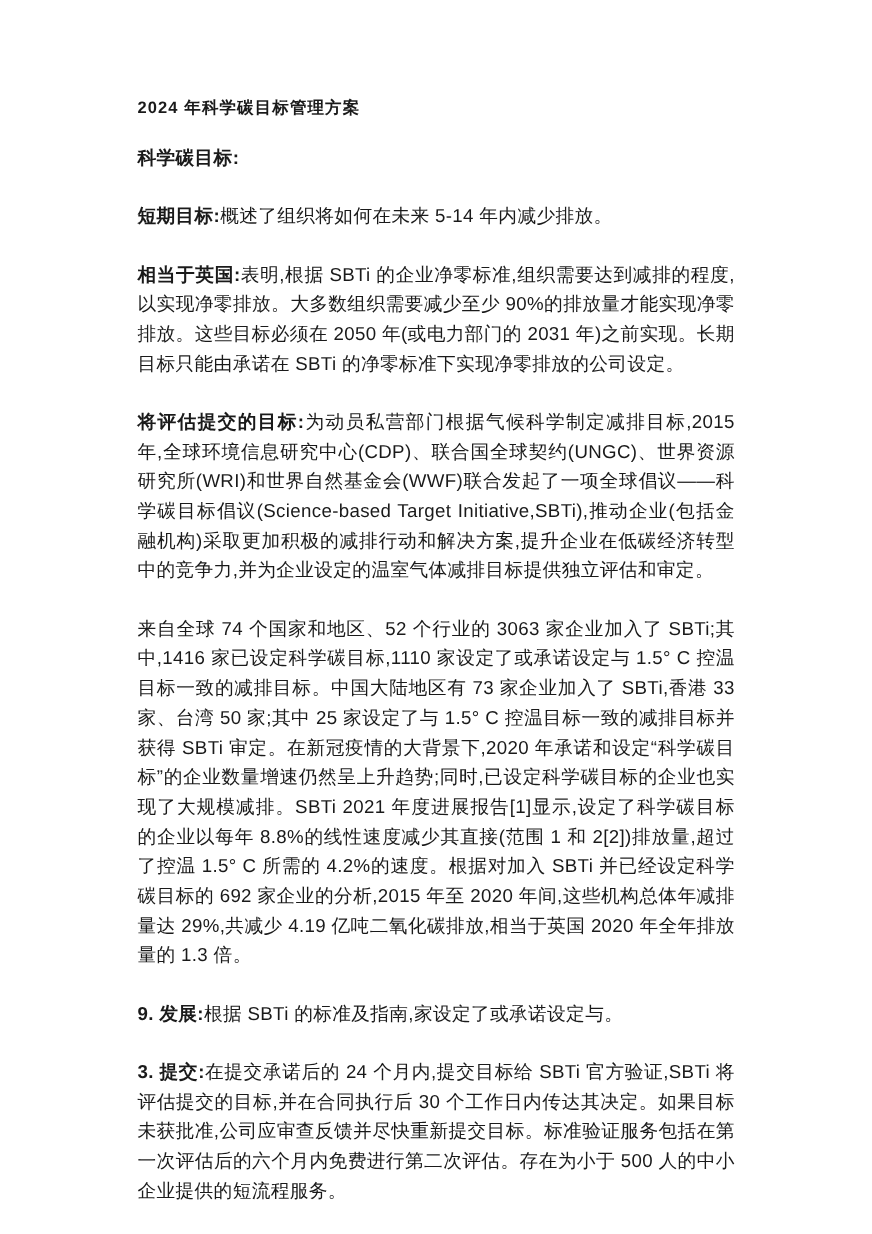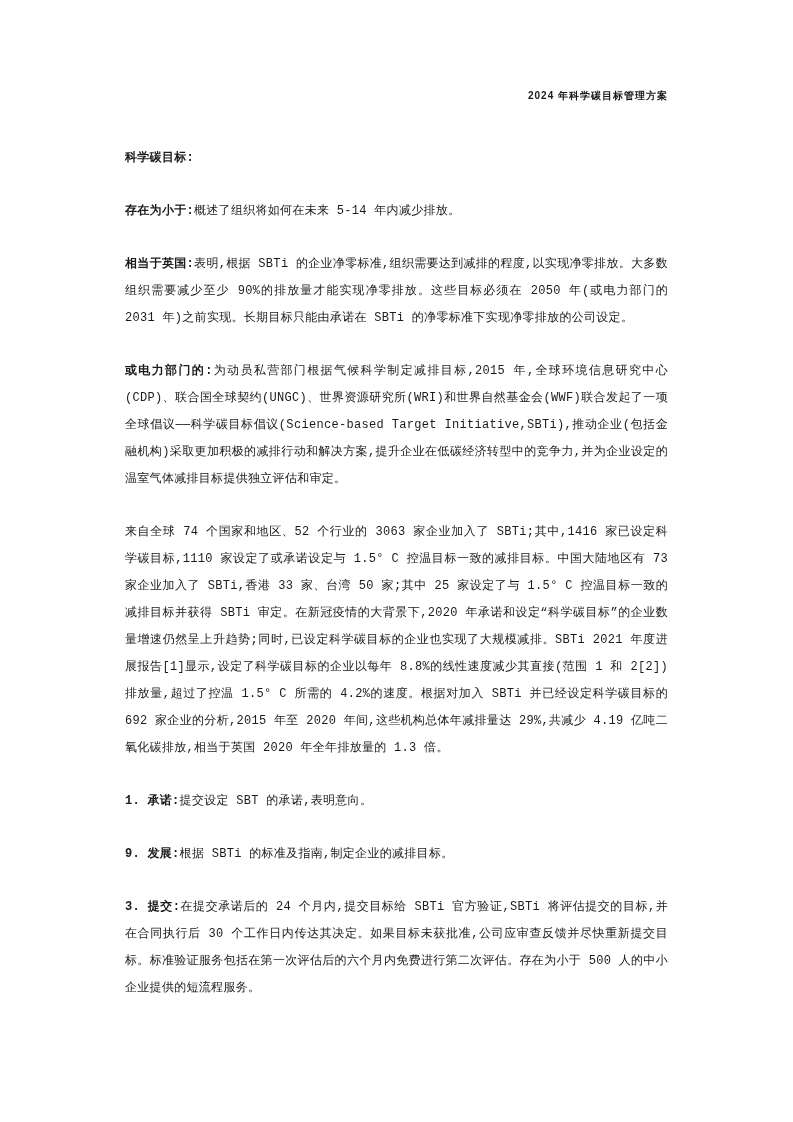--- a/index.html
+++ b/index.html
@@ -12,54 +12,52 @@
     width: 793px;
     height: 1122px;
     box-sizing: border-box;
     background: #ffffff;
     padding: 89px 125px 40px 125px;
     font-family: "Liberation Sans", sans-serif;
     color: #1a1a1a;
     overflow: hidden;
   }
   .doc-title {
-    font-size: 10px;
+    font-size: 15px;
     font-weight: 700;
-    text-align: right;
-    margin: 0 0 42px 0;
+    text-align: left;
+    margin: 0 0 22px 0;
     letter-spacing: 1px;
   }
   .para {
-    font-size: 12px;
+    font-size: 17px;
     line-height: 27px;
     text-align: justify;
     margin: 0 0 26px 0;
     letter-spacing: 0.3px;
-    font-family: Liberation Mono, monospace;
   }
   .para:last-child { margin-bottom: 0; }
   .lead { font-weight: 700; }
 </style>
 </head>
 <body>
 
 <div class="page">
 
   <h1 class="doc-title">2024 年科学碳目标管理方案</h1>
 
   <p class="para"><span class="lead">科学碳目标:</span><span></span></p>
 
 
-  <p class="para"><span class="lead">存在为小于:</span><span>概述了组织将如何在未来 5-14 年内减少排放。</span></p>
+  <p class="para"><span class="lead">短期目标:</span><span>概述了组织将如何在未来 5-14 年内减少排放。</span></p>
 
   <p class="para"><span class="lead">相当于英国:</span><span>表明,根据 SBTi 的企业净零标准,组织需要达到减排的程度,以实现净零排放。大多数组织需要减少至少 90%的排放量才能实现净零排放。这些目标必须在 2050 年(或电力部门的 2031 年)之前实现。长期目标只能由承诺在 SBTi 的净零标准下实现净零排放的公司设定。</span></p>
 
-  <p class="para"><span class="lead">或电力部门的:</span><span>为动员私营部门根据气候科学制定减排目标,2015 年,全球环境信息研究中心(CDP)、联合国全球契约(UNGC)、世界资源研究所(WRI)和世界自然基金会(WWF)联合发起了一项全球倡议——科学碳目标倡议(Science-based Target Initiative,SBTi),推动企业(包括金融机构)采取更加积极的减排行动和解决方案,提升企业在低碳经济转型中的竞争力,并为企业设定的温室气体减排目标提供独立评估和审定。</span></p>
+  <p class="para"><span class="lead">将评估提交的目标:</span><span>为动员私营部门根据气候科学制定减排目标,2015 年,全球环境信息研究中心(CDP)、联合国全球契约(UNGC)、世界资源研究所(WRI)和世界自然基金会(WWF)联合发起了一项全球倡议——科学碳目标倡议(Science-based Target Initiative,SBTi),推动企业(包括金融机构)采取更加积极的减排行动和解决方案,提升企业在低碳经济转型中的竞争力,并为企业设定的温室气体减排目标提供独立评估和审定。</span></p>
 
   <p class="para"><span class="lead"></span><span>来自全球 74 个国家和地区、52 个行业的 3063 家企业加入了 SBTi;其中,1416 家已设定科学碳目标,1110 家设定了或承诺设定与 1.5° C 控温目标一致的减排目标。中国大陆地区有 73 家企业加入了 SBTi,香港 33 家、台湾 50 家;其中 25 家设定了与 1.5° C 控温目标一致的减排目标并获得 SBTi 审定。在新冠疫情的大背景下,2020 年承诺和设定“科学碳目标”的企业数量增速仍然呈上升趋势;同时,已设定科学碳目标的企业也实现了大规模减排。SBTi 2021 年度进展报告[1]显示,设定了科学碳目标的企业以每年 8.8%的线性速度减少其直接(范围 1 和 2[2])排放量,超过了控温 1.5° C 所需的 4.2%的速度。根据对加入 SBTi 并已经设定科学碳目标的 692 家企业的分析,2015 年至 2020 年间,这些机构总体年减排量达 29%,共减少 4.19 亿吨二氧化碳排放,相当于英国 2020 年全年排放量的 1.3 倍。</span></p>
 
-  <p class="para"><span class="lead">1. 承诺:</span><span>提交设定 SBT 的承诺,表明意向。</span></p>
 
-  <p class="para"><span class="lead">9. 发展:</span><span>根据 SBTi 的标准及指南,制定企业的减排目标。</span></p>
+  <p class="para"><span class="lead">9. 发展:</span><span>根据 SBTi 的标准及指南,家设定了或承诺设定与。</span></p>
 
   <p class="para"><span class="lead">3. 提交:</span><span>在提交承诺后的 24 个月内,提交目标给 SBTi 官方验证,SBTi 将评估提交的目标,并在合同执行后 30 个工作日内传达其决定。如果目标未获批准,公司应审查反馈并尽快重新提交目标。标准验证服务包括在第一次评估后的六个月内免费进行第二次评估。存在为小于 500 人的中小企业提供的短流程服务。</span></p>
 
 </div>
 
 </body></html>

